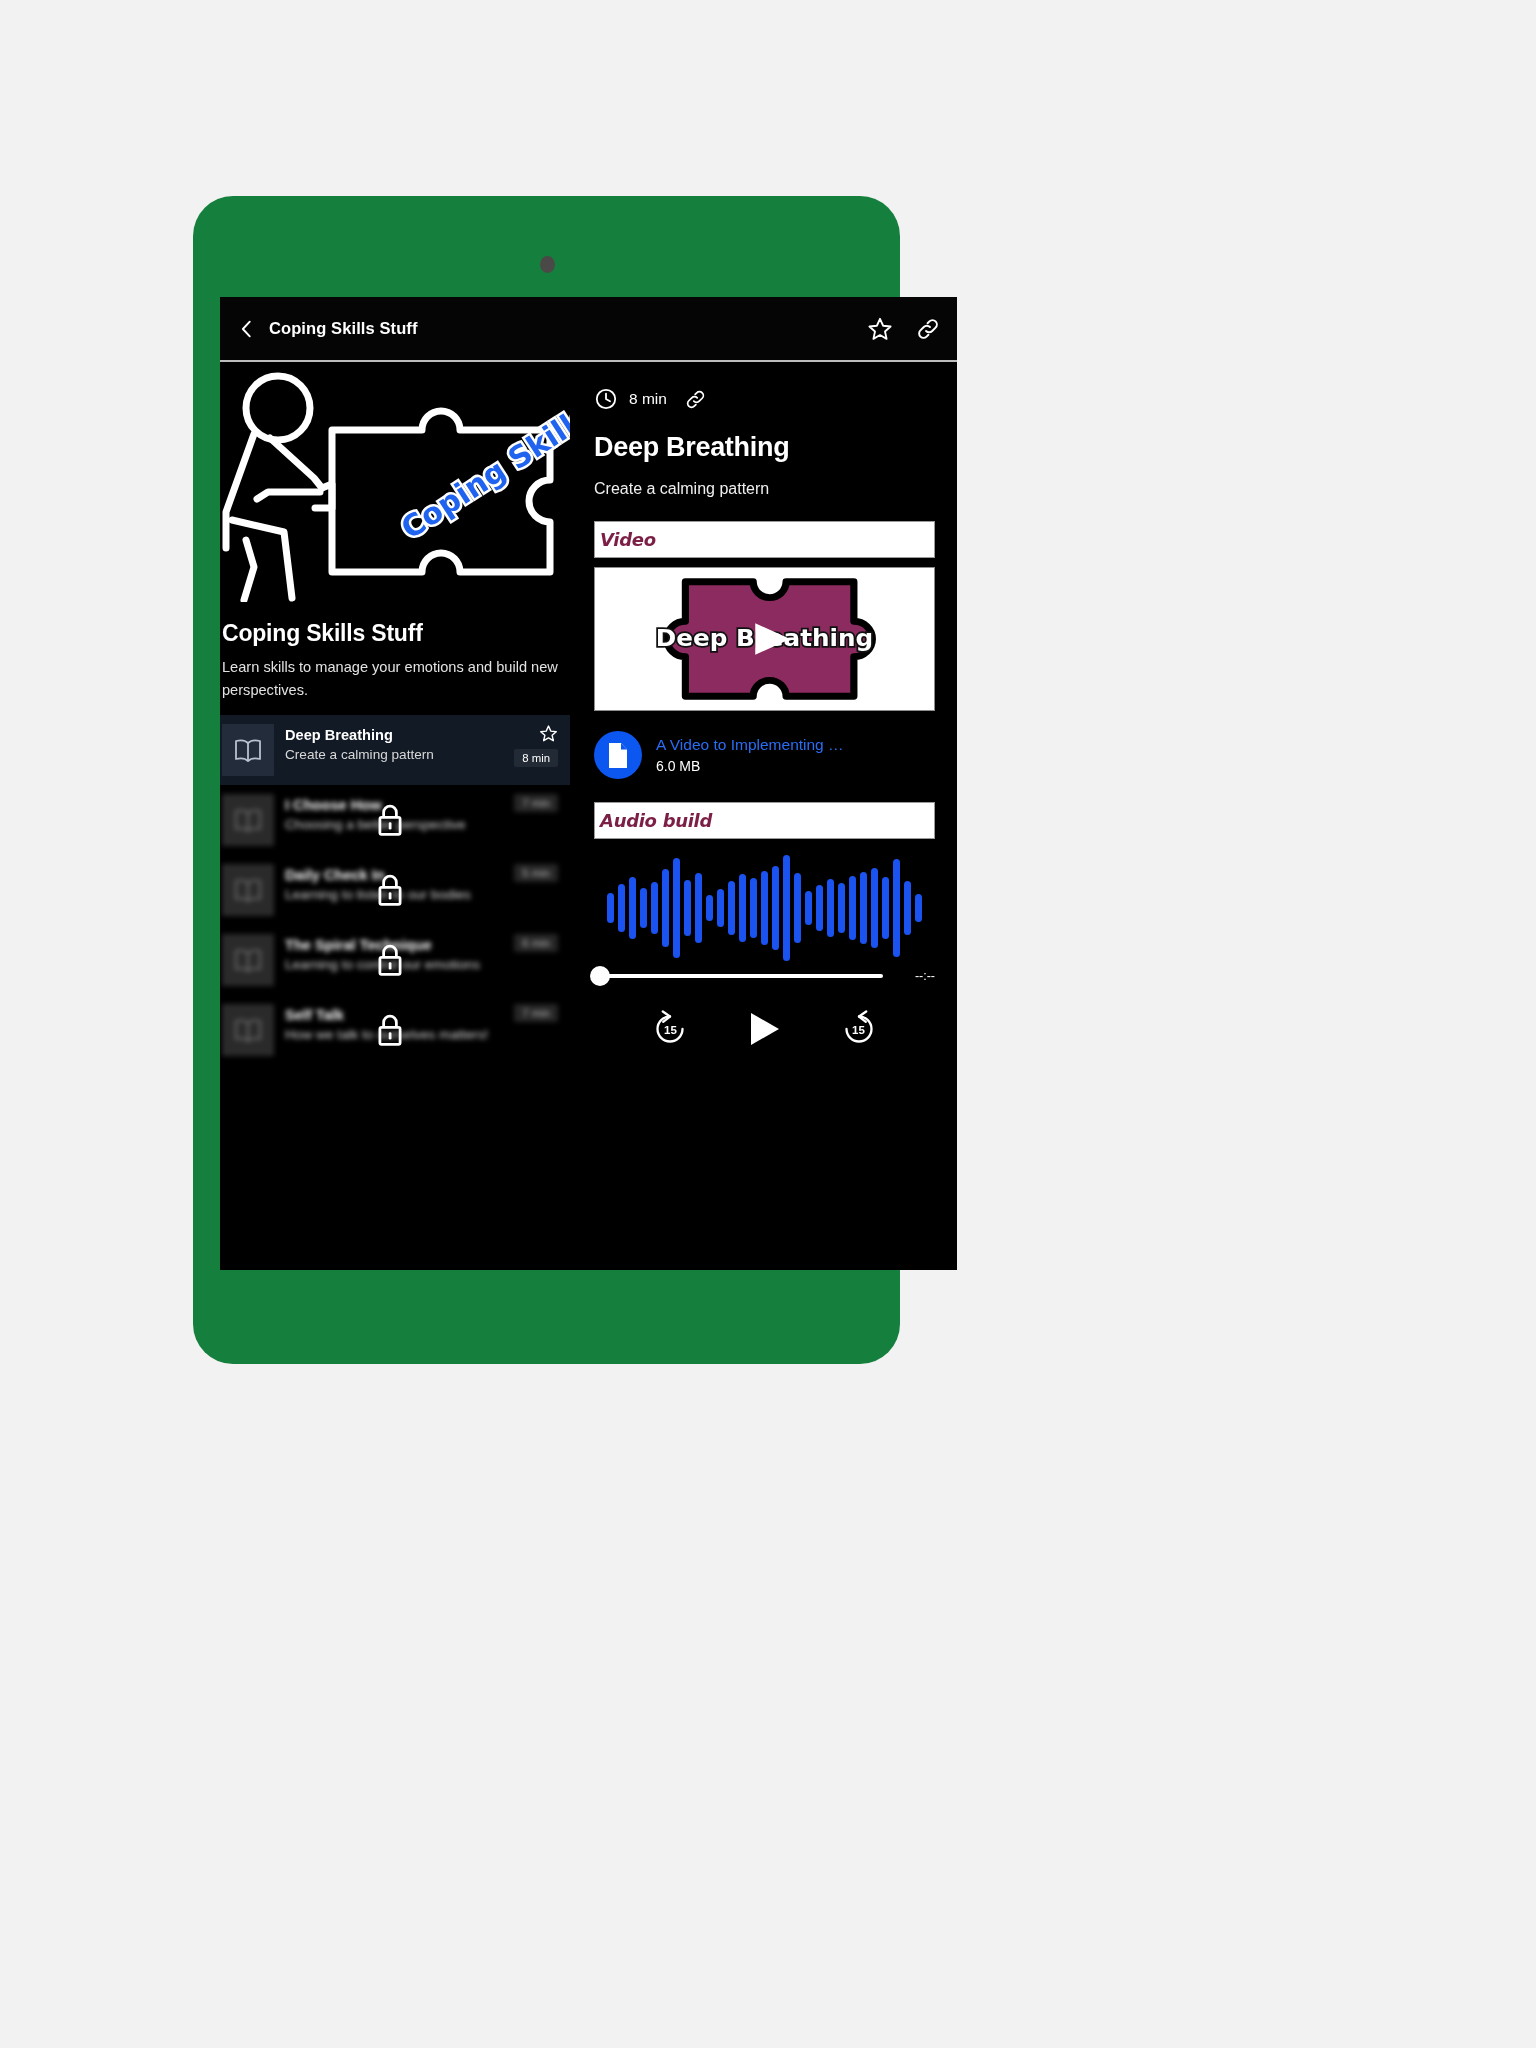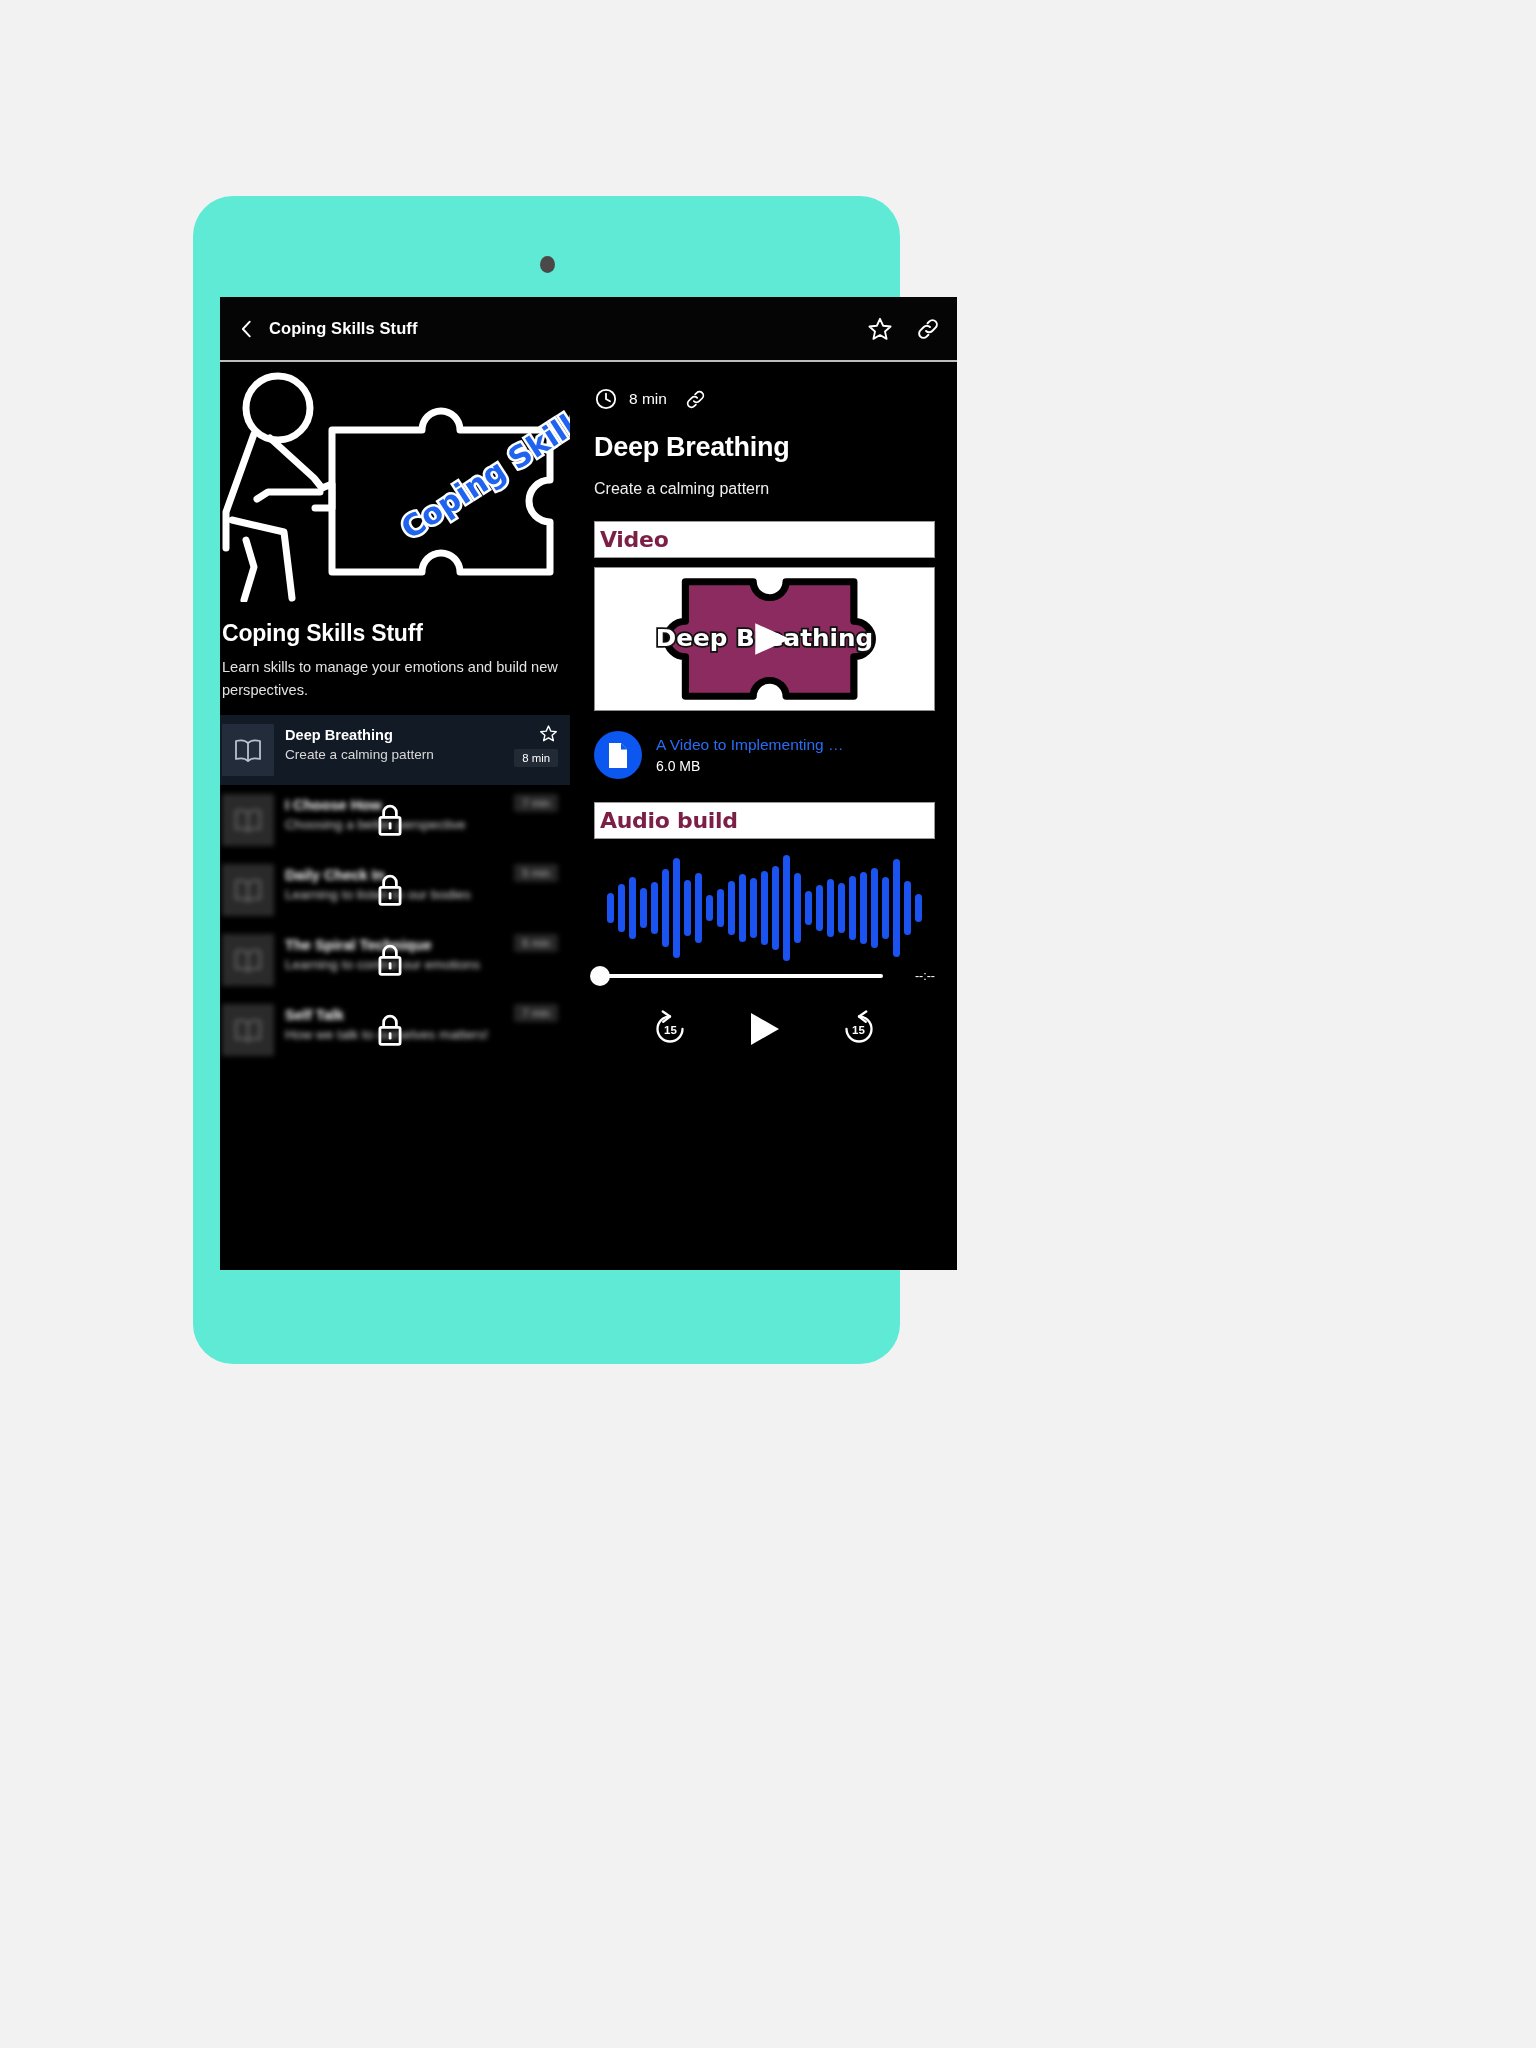--- a/index.html
+++ b/index.html
@@ -9,21 +9,21 @@
     background: #f2f2f2;
     font-family: "Liberation Sans", sans-serif;
     overflow: hidden;
   }
 
   
   #tablet-frame {
     position: absolute;
     left: 193px; top: 196px;
     width: 707px; height: 1168px;
-    background: #5eead4;
+    background: #15803d;
     border-radius: 40px;
   }
   #camera-dot {
     position: absolute;
     left: 50%; top: 60px;
     width: 15px; height: 17px;
     margin-left: -7px;
     background: #4b4848;
     border-radius: 50%;
   }
@@ -185,24 +185,25 @@
     background: #ffffff;
     border: 1px solid #9a9a9a;
     height: 37px;
     margin-top: 23px;
     display: flex;
     align-items: center;
     padding-left: 5px;
   }
   .section-bar-label {
     color: #7c1f47;
-    font-size: 22px;
+    font-size: 18px;
     font-weight: bold;
     letter-spacing: -.3px;
     font-family: "DejaVu Sans", sans-serif;
+    font-style: italic;
   }
 
   #video-thumb {
     margin-top: 9px;
     height: 144px;
     background: #ffffff;
     border: 1px solid #8d8d8d;
     position: relative;
     overflow: hidden;
     cursor: pointer;

